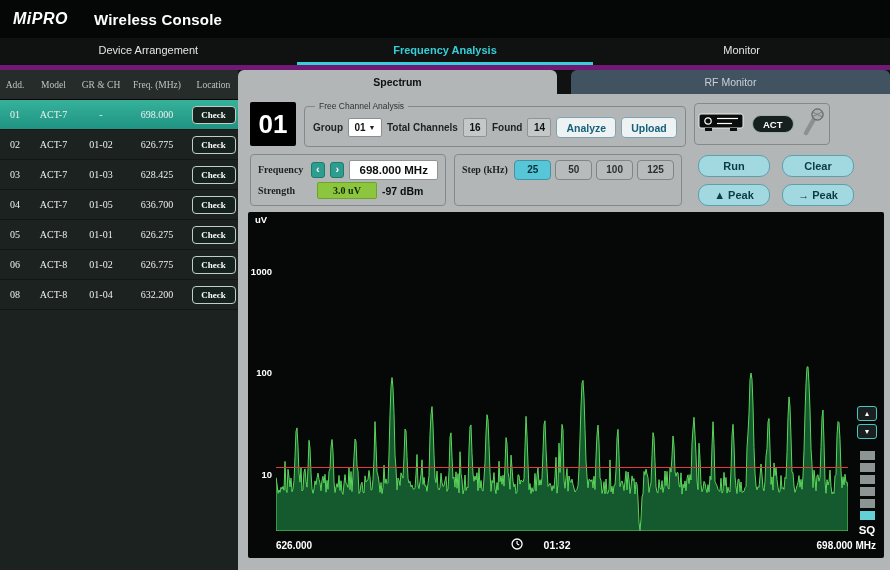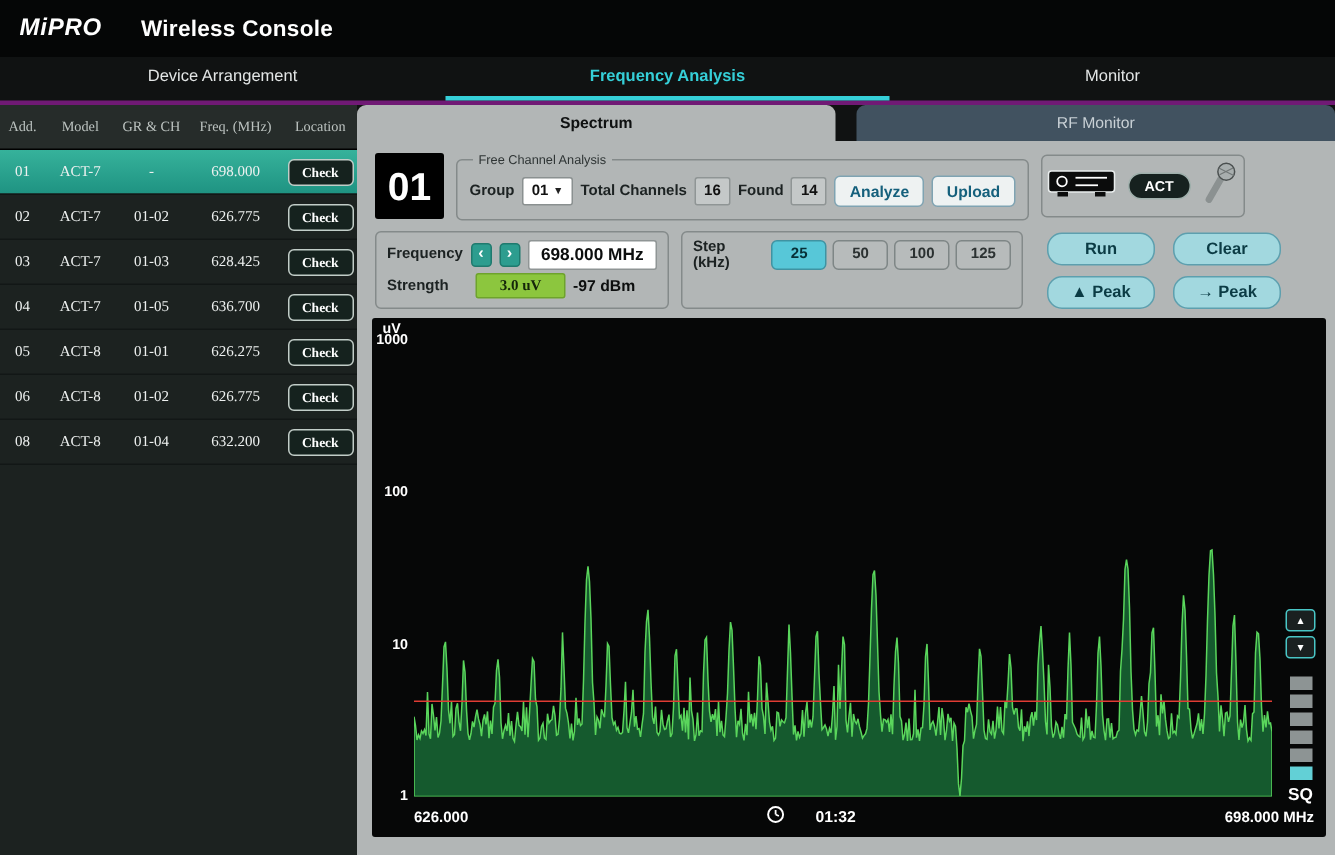--- a/index.html
+++ b/index.html
@@ -8,21 +8,21 @@
   .window { position:relative; width:890px; height:570px; background:#0b0d0d; overflow:hidden; }
 
   
   .titlebar { position:absolute; left:0; top:0; right:0; height:38px; background:#050606;
               display:flex; align-items:center; gap:26px; padding-left:13px; }
   .logo { color:#fff; font-weight:900; font-style:italic; font-size:16px; letter-spacing:.5px; }
   .app-title { color:#fff; font-size:15px; font-weight:600; letter-spacing:.2px; }
 
   
   .main-tabs { position:absolute; left:0; top:38px; right:0; height:32px; background:#101212;
-               display:flex; border-bottom:3px solid #701a75; }
+               display:flex; border-bottom:5px solid #701a75; }
   .mtab { flex:1; display:flex; align-items:center; justify-content:center; color:#e3e6e6;
           font-size:11px; cursor:pointer; border-bottom:3px solid transparent; }
   .mtab.active { color:#35cfd8; font-weight:bold; border-bottom:3px solid #35cfd8; }
 
   
   .sidebar { position:absolute; left:0; top:70px; bottom:0; width:238px; background:#1c2220;font-family:Liberation Serif, serif; }
   .thead, .trow { display:grid; grid-template-columns:30px 47px 48px 64px 1fr; align-items:center;
                   height:30px; text-align:center; }
   .thead { background:#262c2a; color:#bcc3c0; font-size:9.5px; border-bottom:1px solid #000; height:30px; }
   .trow { color:#eef1f0; font-size:10px; border-bottom:1px solid #10514_; border-bottom:1px solid #121716; }
@@ -61,42 +61,42 @@
   .act-pill { background:#16211f; color:#fff; border:1px solid #9fb0ac; border-radius:10px; height:18px;
               padding:0 10px; font-size:9.5px; font-weight:bold; font-family:inherit; cursor:pointer; }
 
   
   .row-b { position:absolute; left:12px; top:60px; right:10px; height:52px; display:flex; gap:8px; }
   .groupbox { border:1px solid #848a8a; border-radius:4px; padding:4px 7px; display:flex;
               flex-direction:column; justify-content:space-between; }
   .tunebox { width:196px; }
   .sweepbox { width:228px; }
   .frow { display:flex; align-items:center; gap:5px; height:21px; }
-  .flabel { font-size:10px; color:#1c2222; font-weight:bold; width:54px; }
+  .flabel { font-size:10px; color:#1c2222; font-weight:bold; width:54px;font-family:Liberation Serif, serif; }
   .stepbtn { width:16px; height:16px; background:#2d9d8f; border:1px solid #1f7a6e; border-radius:3px;
              color:#fff; font-size:11px; line-height:13px; font-weight:bold; text-align:center; padding:0; cursor:pointer; }
   .freqdisp { background:#fff; border:1px solid #8f9595; border-radius:2px; width:100px; height:20px;
               display:flex; align-items:center; justify-content:center; font-size:11.5px; font-weight:bold; color:#0c0e0e; }
   .strength { background:#8cc63e; border:1px solid #6ea32c; border-radius:2px; width:60px; height:17px;
               display:flex; align-items:center; justify-content:center; font-size:10px; font-weight:bold; color:#15260a;font-family:Liberation Serif, serif; }
   .dbm { font-size:10.5px; font-weight:bold; color:#0c0e0e; }
   .seg { height:20px; border:1px solid #7e8686; background:#b7bbbb; color:#2b3131; font-size:10px;
          font-weight:bold; font-family:inherit; border-radius:4px; margin-left:-1px; cursor:pointer; }
   .seg.on { background:#57c7d8; border-color:#3f93a2; color:#073038; }
   .seg.w84 { width:82px; } .seg.w42 { width:41px; }
   .actiongrid { margin-left:8px; display:grid; grid-template-columns:72px 72px; grid-auto-rows:22px;
                 gap:7px 12px; align-content:center; }
   .cyanbtn { background:#a2d8df; border:1px solid #5d9fae; border-radius:10px; font-size:11px; font-weight:bold;
              color:#0b3b44; font-family:inherit; cursor:pointer; }
 
   
   .chart { position:absolute; left:10px; right:6px; top:118px; bottom:12px; background:#060707; border-radius:2px; }
   .uv-label { position:absolute; left:7px; top:2px; color:#fff; font-size:9.5px; font-weight:bold; }
   .ylabels { position:absolute; left:0; width:26px; top:15px; bottom:27px; }
-  .yl { position:absolute; right:2px; transform:translateY(-50%); color:#fff; font-size:9.5px; font-weight:bold; }
+  .yl { position:absolute; right:2px; transform:translateY(-50%); color:#fff; font-size:9.5px; font-weight:bold;margin-top:44px; }
   .yl0{top:0;} .yl1{top:33.33%;} .yl2{top:66.67%;} .yl3{top:100%;}
   .plot { position:absolute; left:28px; right:36px; top:15px; bottom:27px; cursor:crosshair; }
   .plot svg { width:100%; height:100%; display:block; }
   .threshold { position:absolute; left:0; right:0; height:1px; background:#e03c34; }
   .xl { position:absolute; bottom:7px; color:#fff; font-size:10px; font-weight:bold; }
   .xl.left { left:28px; } .xl.right { right:8px; }
   .clock { position:absolute; left:46%; bottom:6px; transform:translateX(-50%); display:flex; gap:21px;
            align-items:center; color:#fff; font-weight:bold; font-size:10.5px; }
   .rail { position:absolute; right:4px; top:194px; width:26px; display:flex; flex-direction:column;
           align-items:center; gap:3px; }

